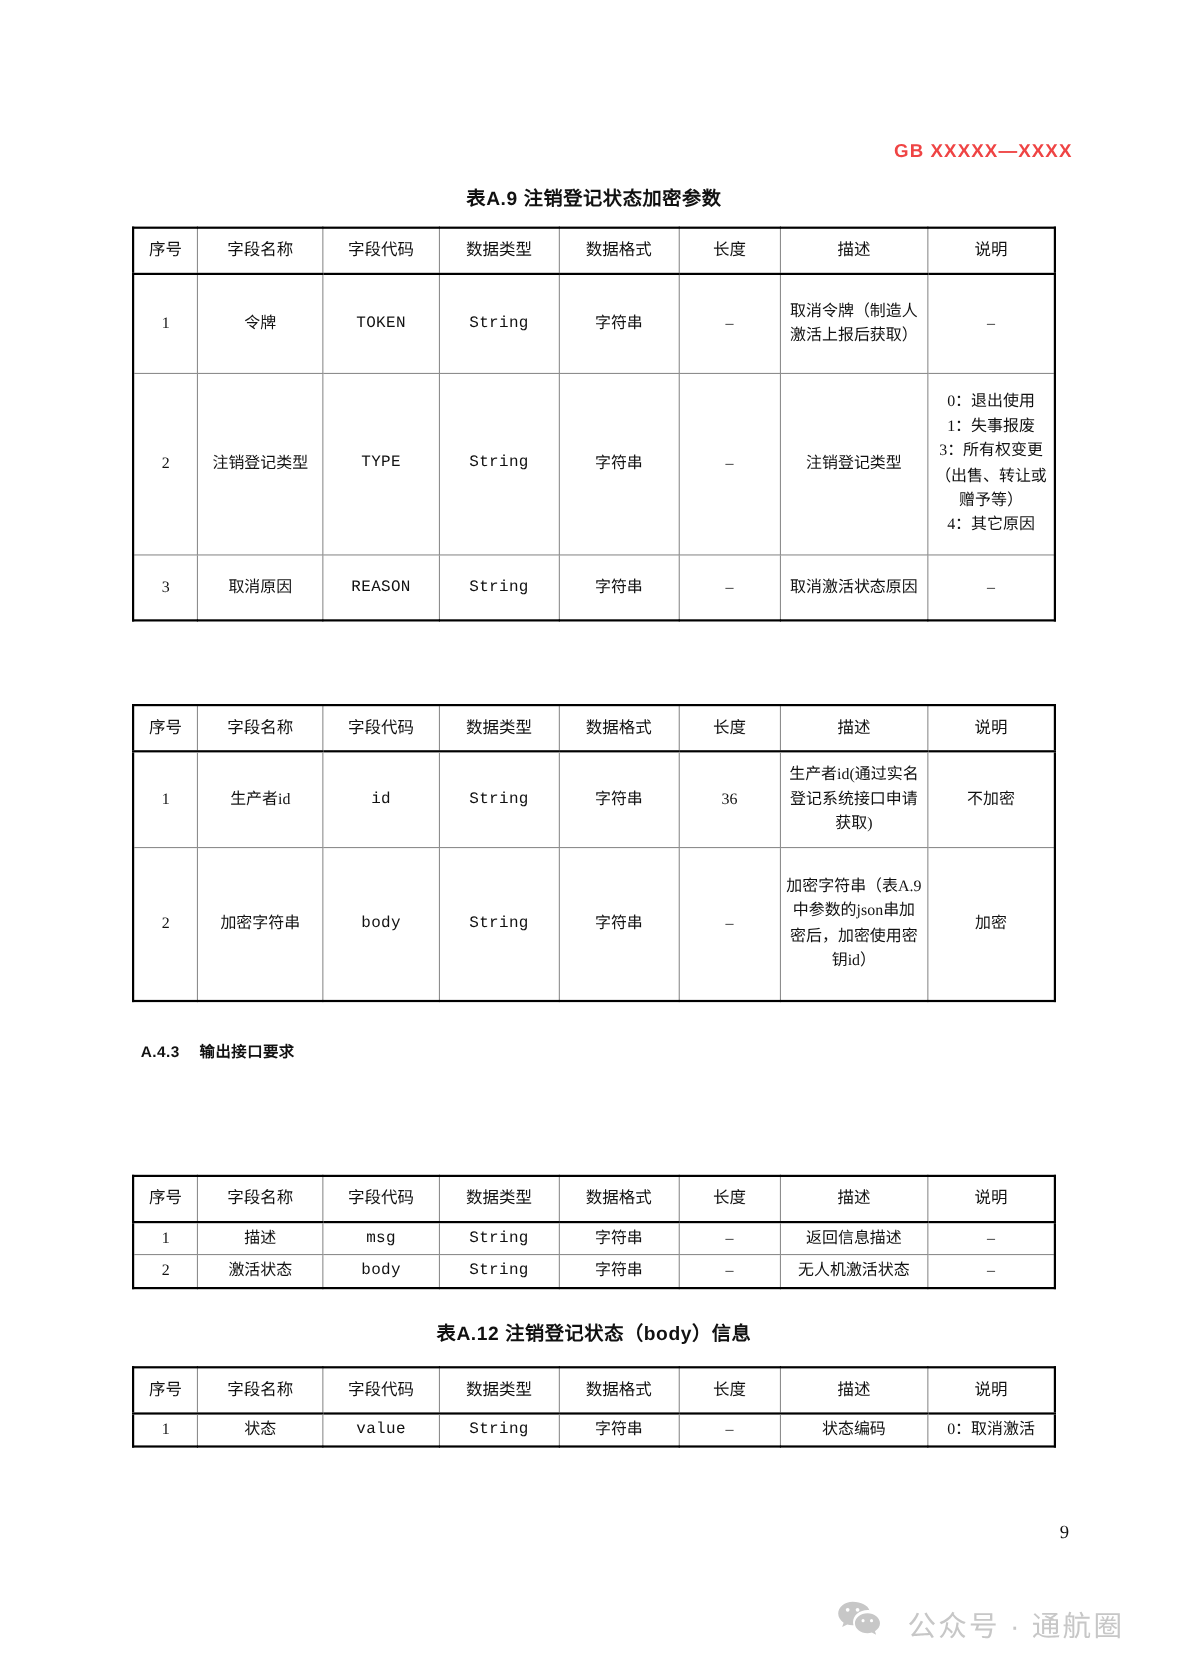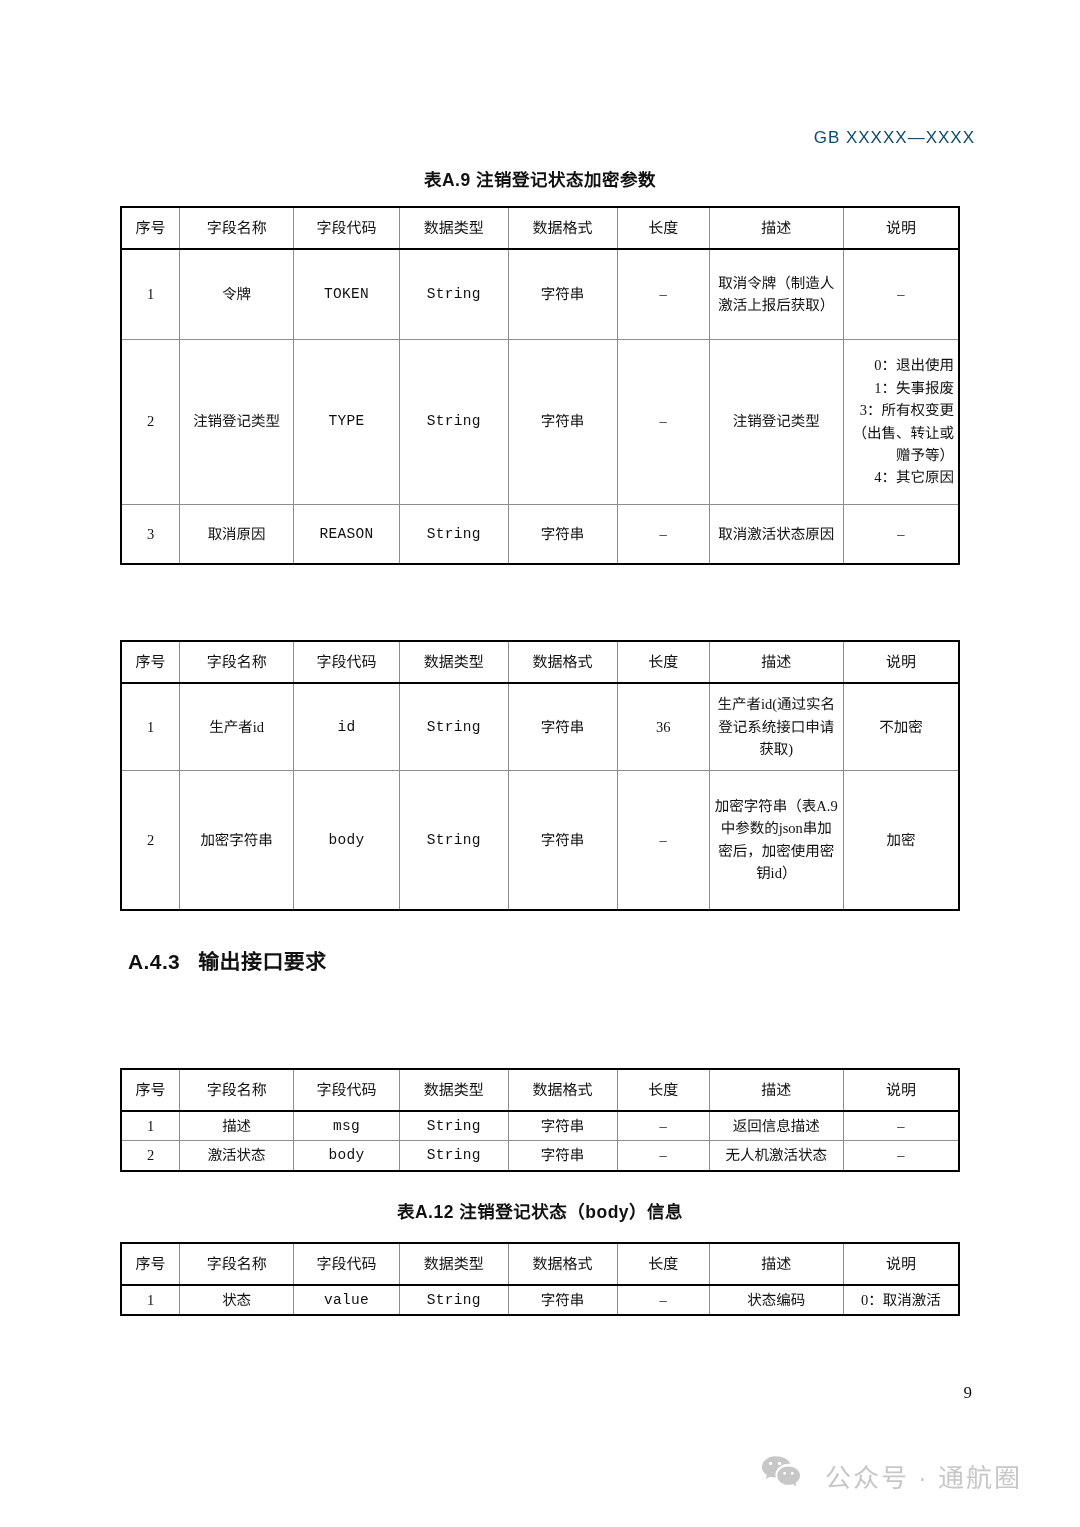--- a/index.html
+++ b/index.html
@@ -22,23 +22,23 @@
     box-sizing: border-box;
   }
 
   
   .doc-header {
     position: absolute;
     top: 128px;
     right: 105px;
     font-family: "Liberation Sans", "DejaVu Sans", sans-serif;
     font-size: 17px;
-    font-weight: 400;
+    font-weight: 700;
     letter-spacing: 1px;
-    color: #0c4a6e;
+    color: #ef4444;
   }
 
   
   .table-caption {
     text-align: center;
     font-family: "Liberation Sans", "DejaVu Sans", sans-serif;
     font-size: 17.5px;
     font-weight: 700;
     color: #111;
     letter-spacing: 0.5px;
@@ -109,21 +109,21 @@
   col.c-code  { width: 12.6%; }
   col.c-type  { width: 13.0%; }
   col.c-fmt   { width: 13.0%; }
   col.c-len   { width: 11.0%; }
   col.c-desc  { width: 16.0%; }
   col.c-note  { width: 13.8%; }
 
   
   .section-heading {
     font-family: "Liberation Sans", "DejaVu Sans", sans-serif;
-    font-size: 21px;
+    font-size: 14px;
     font-weight: 700;
     color: #111;
     margin-left: 128px;
     letter-spacing: 0.4px;
   }
   .section-heading .num { margin-right: 18px; }
   .body-para {
     font-size: 17px;
     color: #111;
     margin-left: 128px;
@@ -206,21 +206,21 @@
           <td>–</td>
         </tr>
         <tr style="height:165px;">
           <td class="num-cell">2</td>
           <td>注销登记类型</td>
           <td class="code-cell">TYPE</td>
           <td class="code-cell">String</td>
           <td>字符串</td>
           <td>–</td>
           <td>注销登记类型</td>
-          <td class="wrap-cell" style="white-space: pre-line; word-break: normal; text-align: right;">0：退出使用
+          <td class="wrap-cell" style="white-space: pre-line; word-break: normal;">0：退出使用
 1：失事报废
 3：所有权变更（出售、转让或赠予等）
 4：其它原因</td>
         </tr>
         <tr style="height:60px;">
           <td class="num-cell">3</td>
           <td>取消原因</td>
           <td class="code-cell">REASON</td>
           <td class="code-cell">String</td>
           <td>字符串</td>

